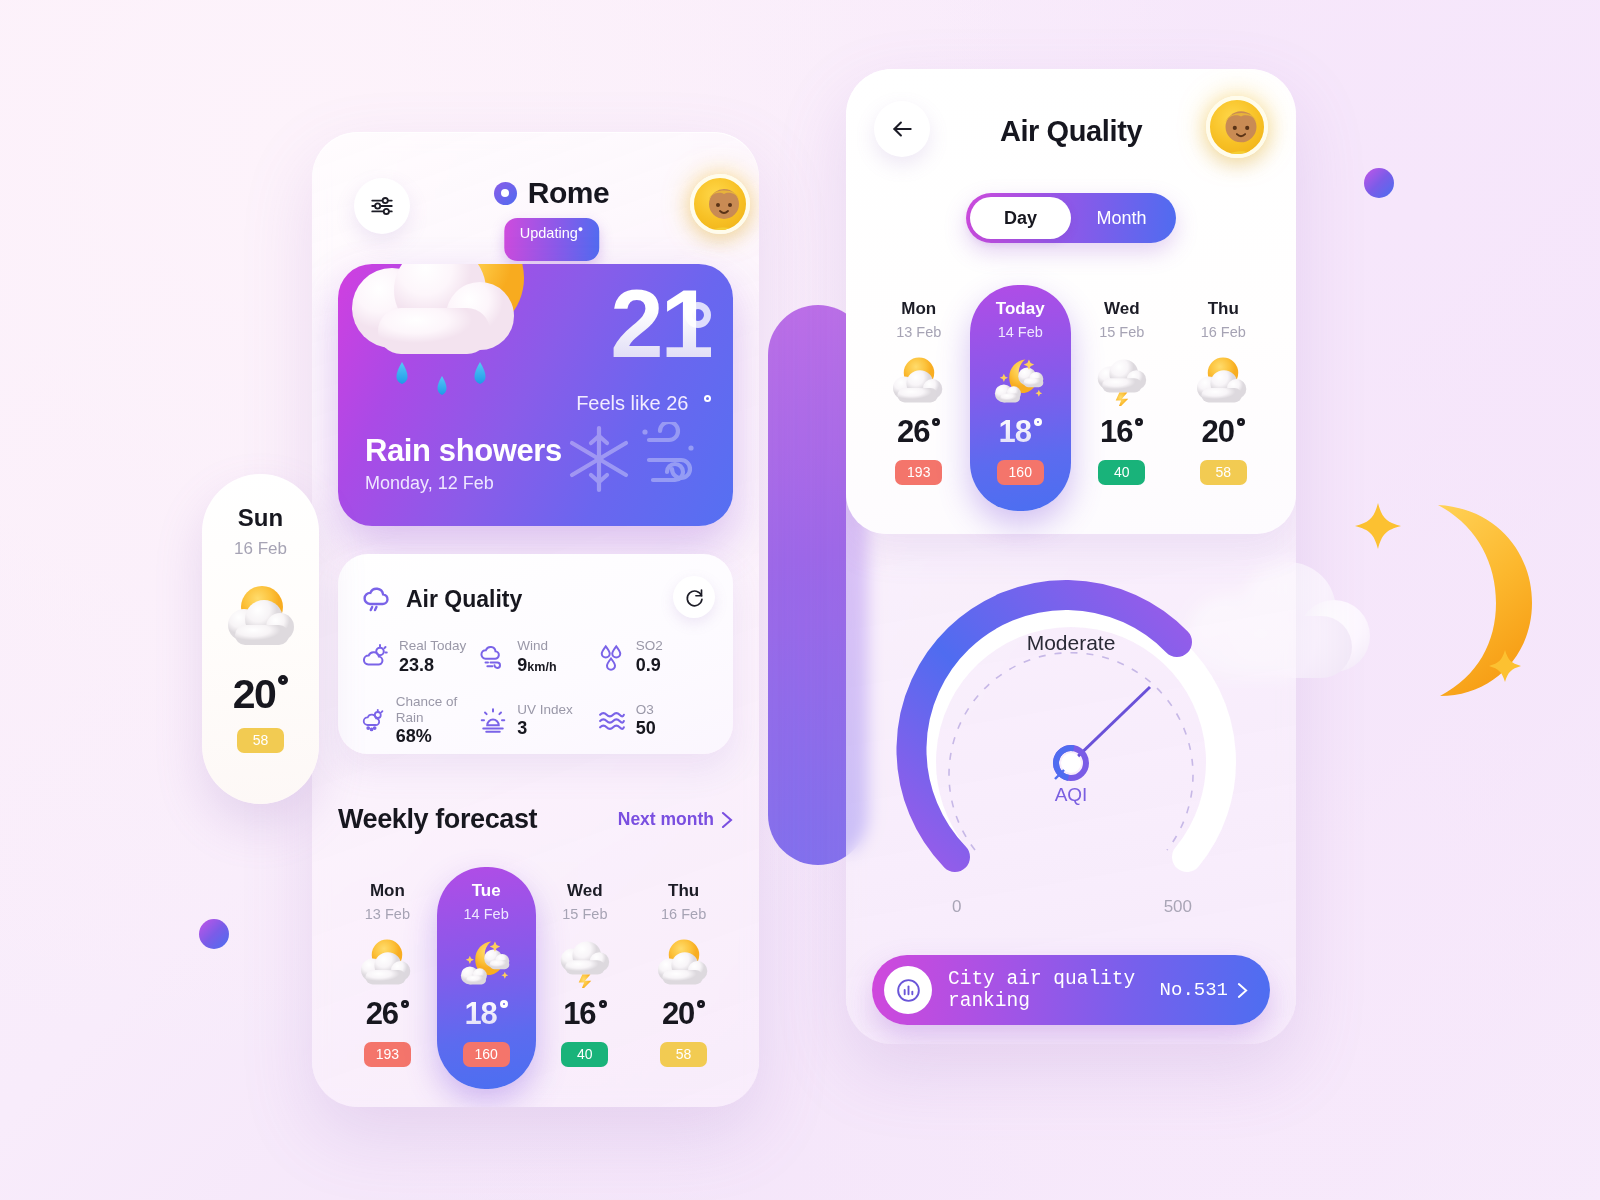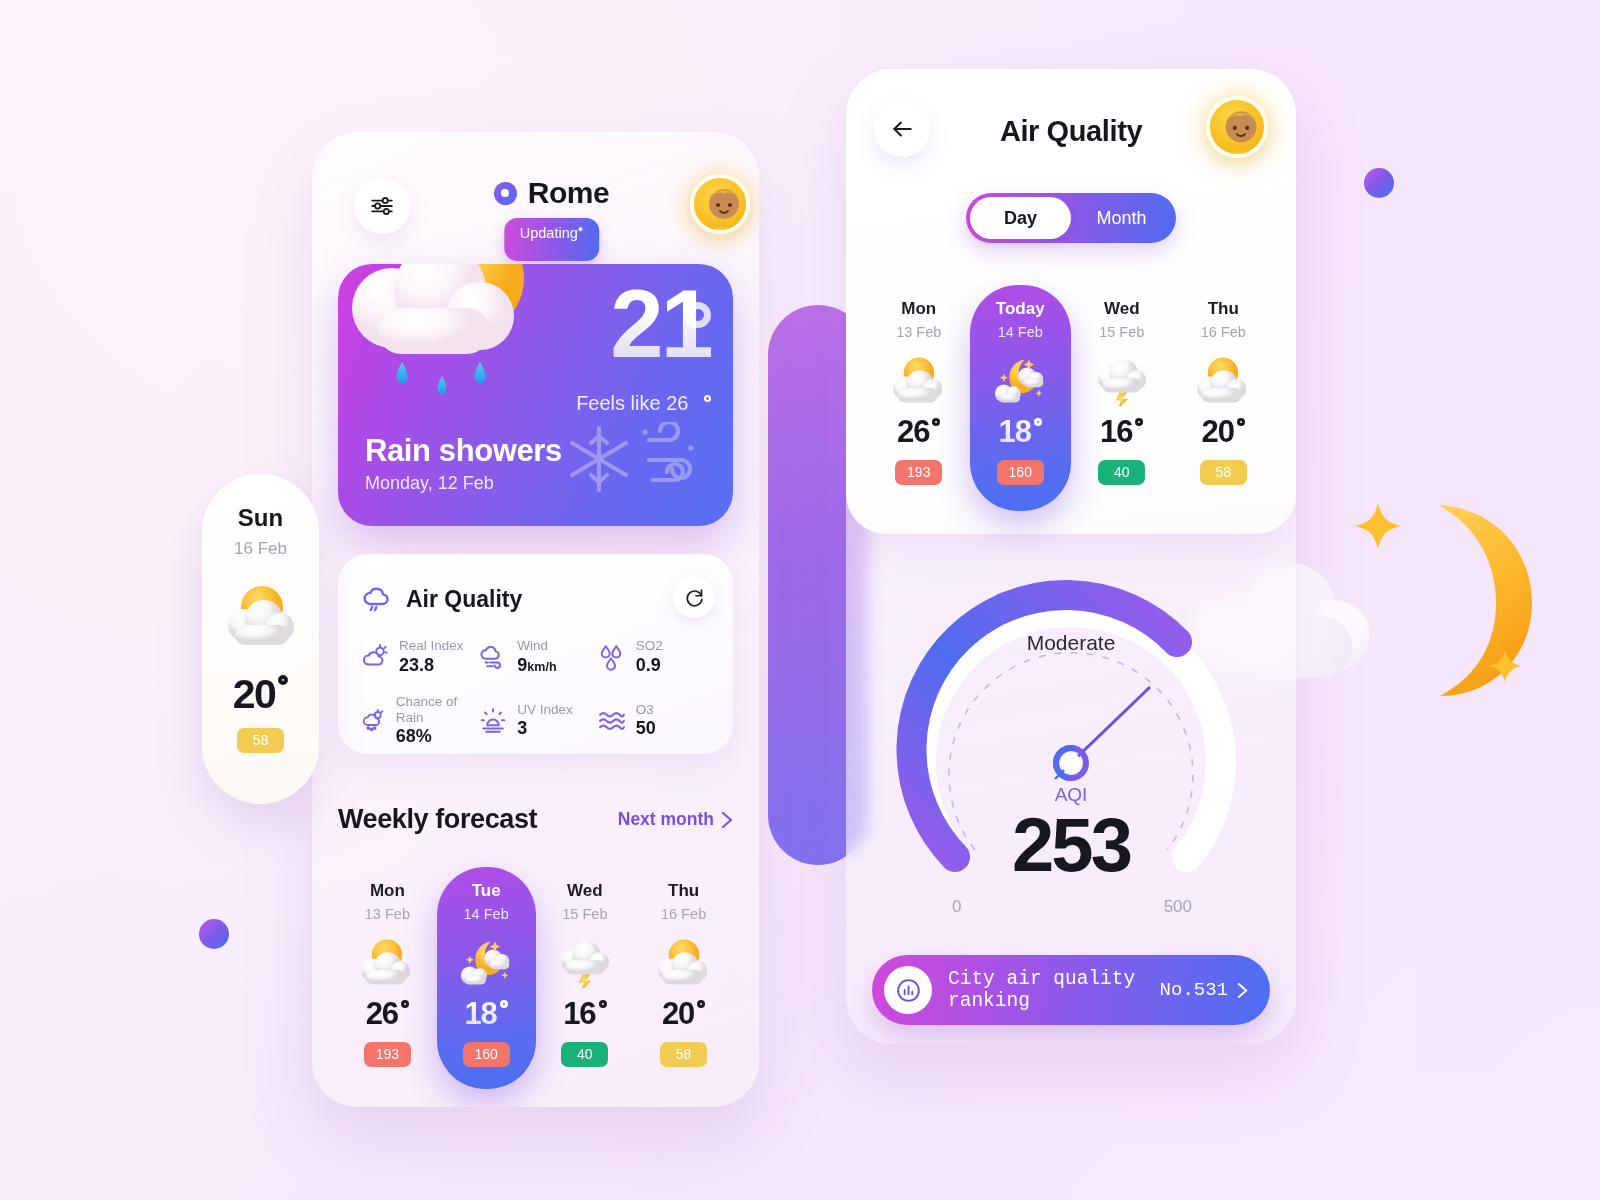--- a/index.html
+++ b/index.html
@@ -424,21 +424,21 @@
 
         <div class="metric">
           <svg width="30" height="30" viewBox="0 0 24 24" fill="none" stroke="#7a63e8" stroke-width="1.6" stroke-linecap="round">
             <circle cx="16" cy="7.5" r="3"></circle>
               <line x1="16" y1="2.4" x2="16" y2="3.5"></line>
               <line x1="20.4" y1="4" x2="19.6" y2="4.8"></line>
               <line x1="21.4" y1="8.4" x2="20.3" y2="8.4"></line>
             <path d="M6.6 18 a3.6 3.6 0 0 1 0.3 -7.2 a4.3 4.3 0 0 1 8.2 0.9 a3.1 3.1 0 0 1 -0.6 6.3 Z"></path>
           </svg>
           <div class="m-txt">
-            <div class="m-lab">Real Index</div>
+            <div class="m-lab">Real Today</div>
             <div class="m-val">23.8</div>
           </div>
         </div>
 
         <div class="metric">
           <svg width="30" height="30" viewBox="0 0 24 24" fill="none" stroke="#7a63e8" stroke-width="1.6" stroke-linecap="round">
             <path d="M6 13.4 a3.4 3.4 0 0 1 0.3 -6.8 a4 4 0 0 1 7.7 0.9 a2.9 2.9 0 0 1 -0.6 5.9 Z"></path>
             <path d="M10 16.3 h5.4 a2.2 2.2 0 1 1 -2.2 2.2"></path>
             <line x1="6" y1="16.3" x2="8" y2="16.3"></line>
             <line x1="7.5" y1="19.3" x2="11.5" y2="19.3"></line>
@@ -825,21 +825,20 @@
         <path d="M129 283 A 122 122 0 1 1 321 283" fill="none" stroke="#b6a6df" stroke-width="1.6" stroke-dasharray="7 9" opacity="0.75"></path>
 
         <line x1="225" y1="196" x2="304" y2="120" stroke="#6a51d8" stroke-width="3"></line>
         <line x1="225" y1="196" x2="209" y2="212" stroke="#4f6cf0" stroke-width="2.4"></line>
         <circle cx="225" cy="196" r="15" fill="none" stroke="#7a5ce6" stroke-width="6"></circle>
         <circle cx="225" cy="196" r="15" fill="none" stroke="#4f6cf0" stroke-width="6" stroke-dasharray="47 47" transform="rotate(100 225 196)"></circle>
         <circle cx="225" cy="196" r="10" fill="#ffffff"></circle>
       </svg>
       <div class="gauge-label">Moderate</div>
       <div class="aqi-cap">AQI</div>
-      <div class="aqi-num">253</div>
       <div class="g-min">0</div>
       <div class="g-max">500</div>
     </div>
 
     <div class="rank-bar">
       <span class="rank-ic">
         <svg width="27" height="27" viewBox="0 0 24 24" fill="none" stroke="#6a55d8" stroke-width="1.7" stroke-linecap="round">
           <circle cx="12" cy="12" r="9.2"></circle>
           <line x1="8.6" y1="15.4" x2="8.6" y2="11.6"></line>
           <line x1="12" y1="15.4" x2="12" y2="8.4"></line>

